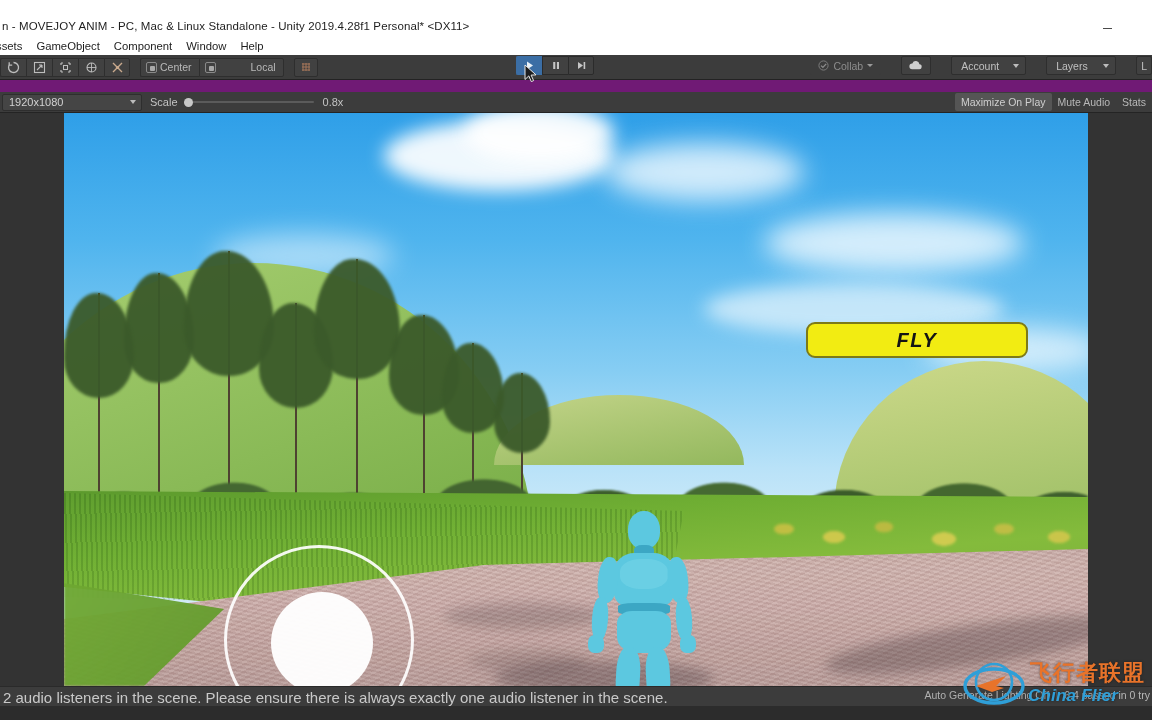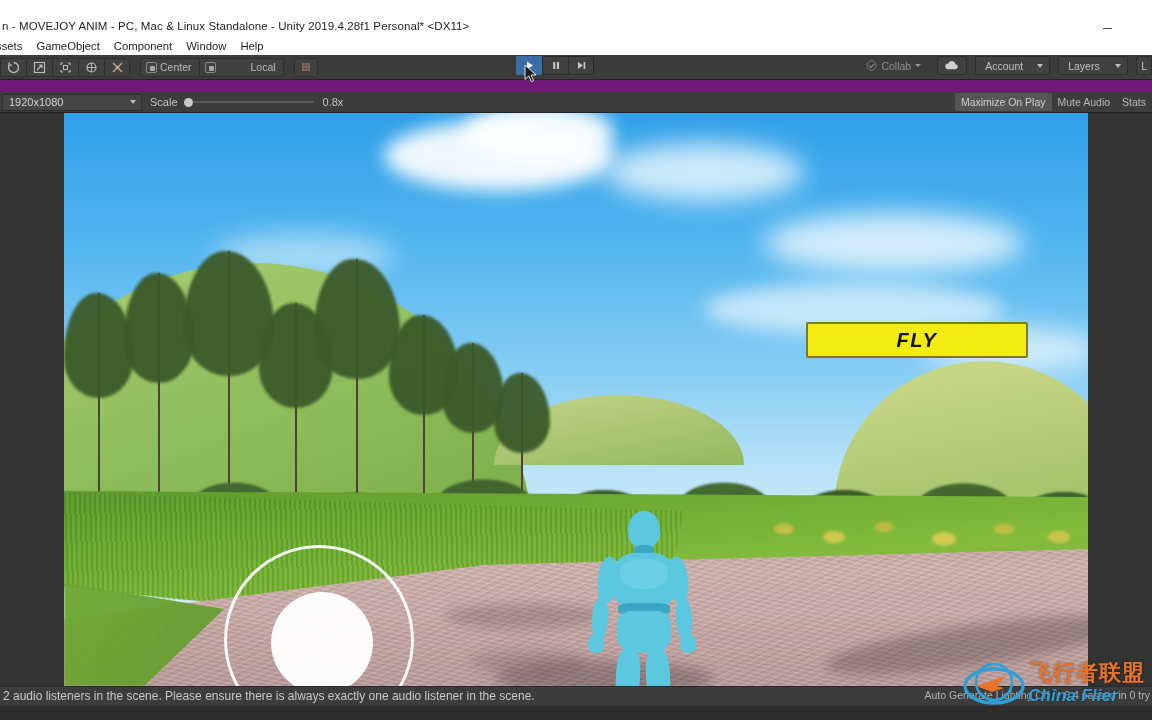--- a/index.html
+++ b/index.html
@@ -53,21 +53,21 @@
   .pbtn { width:26px; height:19px; display:flex; align-items:center; justify-content:center;
     background:#414141; border:1px solid #2b2b2b; }
   .pbtn:first-child { border-radius:2px 0 0 2px; border-right:none; }
   .pbtn:nth-child(2){ border-right:none; }
   .pbtn:last-child { border-radius:0 2px 2px 0; }
   .pbtn.active { background:#3b6ea5; border-color:#3b6ea5; }
 
   .cursor-arrow { position:absolute; left:524px; top:64px; width:14px; height:20px; z-index:40; }
 
   
-  .tb-right { position:absolute; right:0px; top:56px; display:flex; align-items:center; gap:8px; }
+  .tb-right { position:absolute; right:0px; top:56px; display:flex; align-items:center; gap:20px; }
   .collab-btn { height:19px; display:flex; align-items:center; gap:4px; padding:0 8px;
     background:#3c3c3c; color:#8d8d8d; font-size:10.5px; border-radius:2px; }
   .cloud-btn { width:30px; height:19px; background:#414141; border:1px solid #2e2e2e;
     border-radius:2px; display:flex; align-items:center; justify-content:center; }
   .dd-btn { height:19px; display:flex; align-items:center; padding:0 6px 0 9px;
     background:#414141; border:1px solid #2e2e2e; border-radius:2px;
     color:#c0c0c0; font-size:10.5px; min-width:70px; justify-content:space-between; gap:14px; }
   .caret { width:0; height:0; border-left:3.5px solid transparent; border-right:3.5px solid transparent;
     border-top:4px solid #bcbcbc; }
   .caret-sm { width:0; height:0; border-left:3px solid transparent; border-right:3px solid transparent;
@@ -171,37 +171,37 @@
   .clight { background:#76d5e8; }
 
   
   .joystick { position:absolute; left:160px; top:432px; width:190px; height:190px;
     border:3px solid rgba(255,255,255,.92); border-radius:50%; }
   .joy-knob { position:absolute; left:44px; top:44px; width:102px; height:102px;
     background:rgba(255,255,255,.96); border-radius:50%; }
 
   
   .fly-btn { position:absolute; left:742px; top:209px; width:222px; height:36px;
-    background:#f2ec12; border:2px solid #7d7a18; border-radius:2px;
+    background:#f2ec12; border:2px solid #7d7a18; border-radius:9px;
     display:flex; align-items:center; justify-content:center; }
   .fly-txt { font-size:20px; font-weight:bold; font-style:italic; color:#141414; letter-spacing:1.5px;
     font-family:"Liberation Sans", sans-serif; }
 
   
   .watermark { position:absolute; left:952px; top:648px; width:200px; height:72px; z-index:30; }
   .wm-logo { position:absolute; left:10px; top:4px; width:64px; height:64px; }
   .wm-cn { position:absolute; left:78px; top:10px; font-size:22px; color:#e8732a; font-weight:bold;
     font-family:"DejaVu Sans", sans-serif; letter-spacing:1px; text-shadow:0 0 3px rgba(0,0,0,.45); }
   .wm-en { position:absolute; left:76px; top:38px; font-size:17px; color:#2f9fd8; font-weight:bold;
     font-style:italic; letter-spacing:.2px; text-shadow:0 0 3px rgba(0,0,0,.5); }
 
   
   .statusbar { position:absolute; left:0; top:686px; width:1152px; height:34px; background:#3c3c3c;
     border-top:1px solid #2a2a2a; }
-  .status-msg { position:absolute; left:3px; top:2px; font-size:12px; color:#c9c9c9; white-space:nowrap; }
+  .status-msg { position:absolute; left:3px; top:2px; font-size:15px; color:#c9c9c9; white-space:nowrap; }
   .status-right { position:absolute; right:2px; top:2px; display:flex; align-items:center; gap:7px; }
   .status-lit { font-size:10.5px; color:#b0b0b0; white-space:nowrap; }
   .status-sep { width:1px; height:12px; background:#5a5a5a; }
   .status-progress { font-size:10.5px; color:#b8b8b8; white-space:nowrap; }
   .bottom-dark { position:absolute; left:0; top:706px; width:1152px; height:14px; background:#2c2c2c; }
 </style>
 </head>
 <body>
 
 <div id="app">

